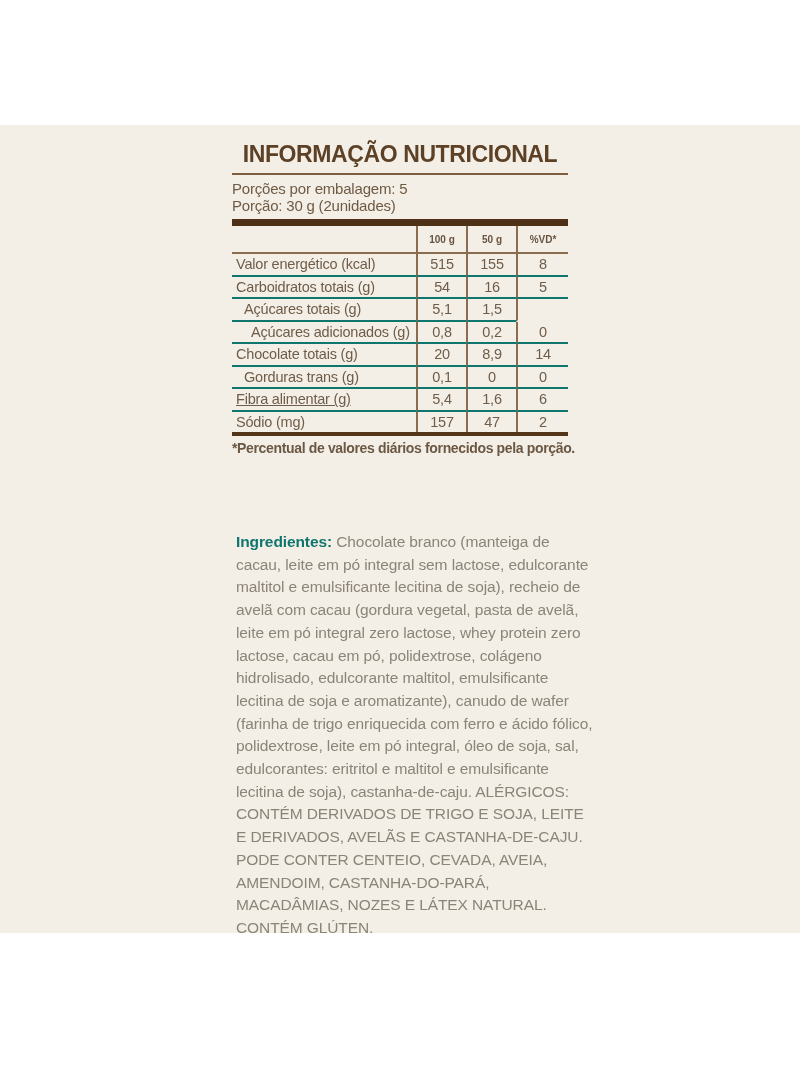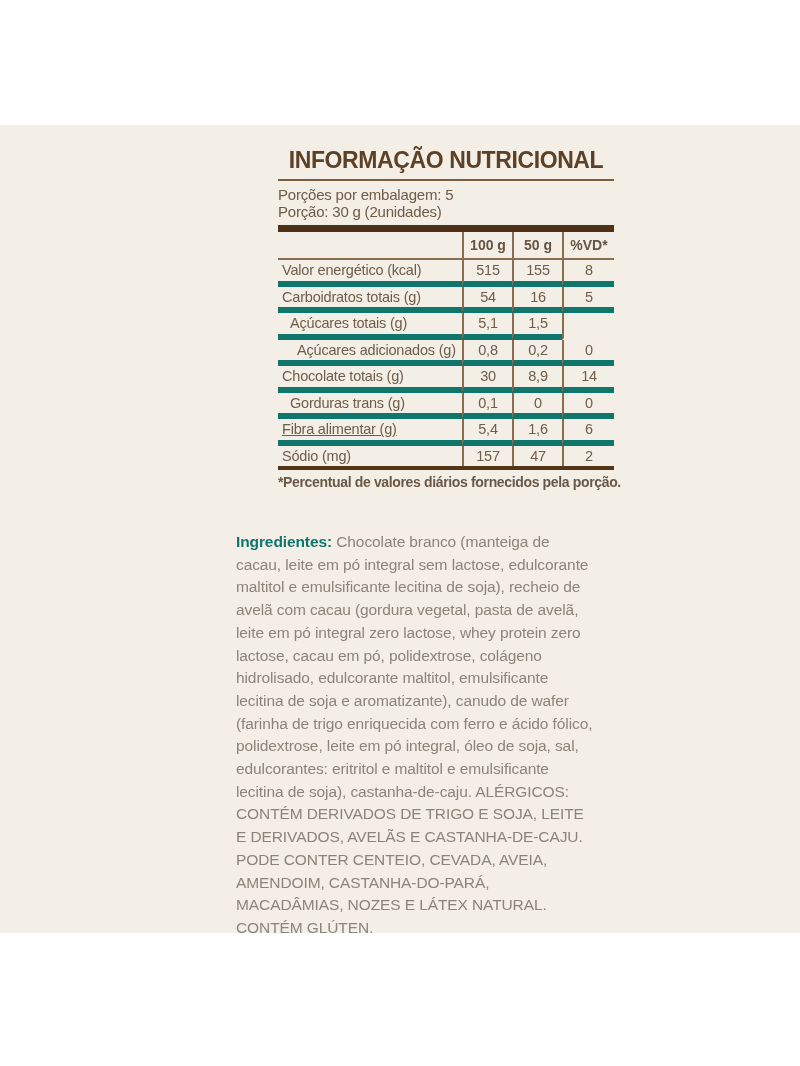--- a/index.html
+++ b/index.html
@@ -7,48 +7,48 @@
     width:800px; height:1066px; position:relative;
     background:#ffffff;
     font-family:"Liberation Sans", sans-serif;
     overflow:hidden;
   }
   .label-bg {
     position:absolute; left:0; top:125px; width:800px; height:808px;
     background:#f3efe6;
   }
   .panel {
-    position:absolute; left:232px; top:147px; width:336px;margin-left:46px;
+    position:absolute; left:232px; top:141px; width:336px;
   }
   .nutri-title {
     font-size:23px; font-weight:700; letter-spacing:-0.4px;
     color:#5d4127; text-align:center; margin:0 0 0 0;
     padding-bottom:5px; border-bottom:2px solid #7d5f40;
   }
   .servings { margin-top:5px; }
   .servings div {
     font-size:15px; line-height:17px; color:#6f5a44; letter-spacing:-0.2px;
   }
   table.nutri {
     width:336px; margin-top:5px;
     border-collapse:separate; border-spacing:0;
     border-top:7px solid #4e3117;
     border-bottom:4px solid #53351a;
     color:#6f5c49;
   }
   table.nutri th, table.nutri td { padding:0; font-weight:400; }
   table.nutri thead th {
-    height:26px; font-size:14px; font-weight:700; text-align:center;
+    height:26px; font-size:10px; font-weight:700; text-align:center;
     border-bottom:2px solid #8a6c4e; color:#665342;
   }
   table.nutri thead th.lbl { border-bottom:2px solid #8a6c4e; }
   table.nutri td { height:20.5px; font-size:14.5px; letter-spacing:-0.2px; }
   table.nutri td.lbl { text-align:left; }
   table.nutri td.num, table.nutri th.num { border-left:2px solid #8a6c4e; text-align:center; }
-  table.nutri tbody td { border-bottom:6px solid #0f766e; }
+  table.nutri tbody td { border-bottom:2px solid #0f766e; }
   table.nutri tbody tr:last-child td { border-bottom:none; }
   table.nutri tbody td.no-divider { border-bottom:2px solid transparent; }
   .footnote {
     margin-top:4px; font-size:14px; color:#6b5844; letter-spacing:-0.35px;
     white-space:nowrap;
     font-weight:bold;
   }
   .ingredients {
     position:absolute; left:236px; top:531px; width:358px;
     font-size:15.5px; line-height:22.7px; color:#8b8478;
@@ -104,21 +104,21 @@
           <td class="num no-divider"></td>
         </tr>
         <tr>
           <td class="lbl" style="padding-left: 19px;">Açúcares adicionados (g)</td>
           <td class="num">0,8</td>
           <td class="num">0,2</td>
           <td class="num">0</td>
         </tr>
         <tr>
           <td class="lbl" style="padding-left: 4px;">Chocolate totais (g)</td>
-          <td class="num">30</td>
+          <td class="num">20</td>
           <td class="num">8,9</td>
           <td class="num">14</td>
         </tr>
         <tr>
           <td class="lbl" style="padding-left: 12px;">Gorduras trans (g)</td>
           <td class="num">0,1</td>
           <td class="num">0</td>
           <td class="num">0</td>
         </tr>
         <tr>

